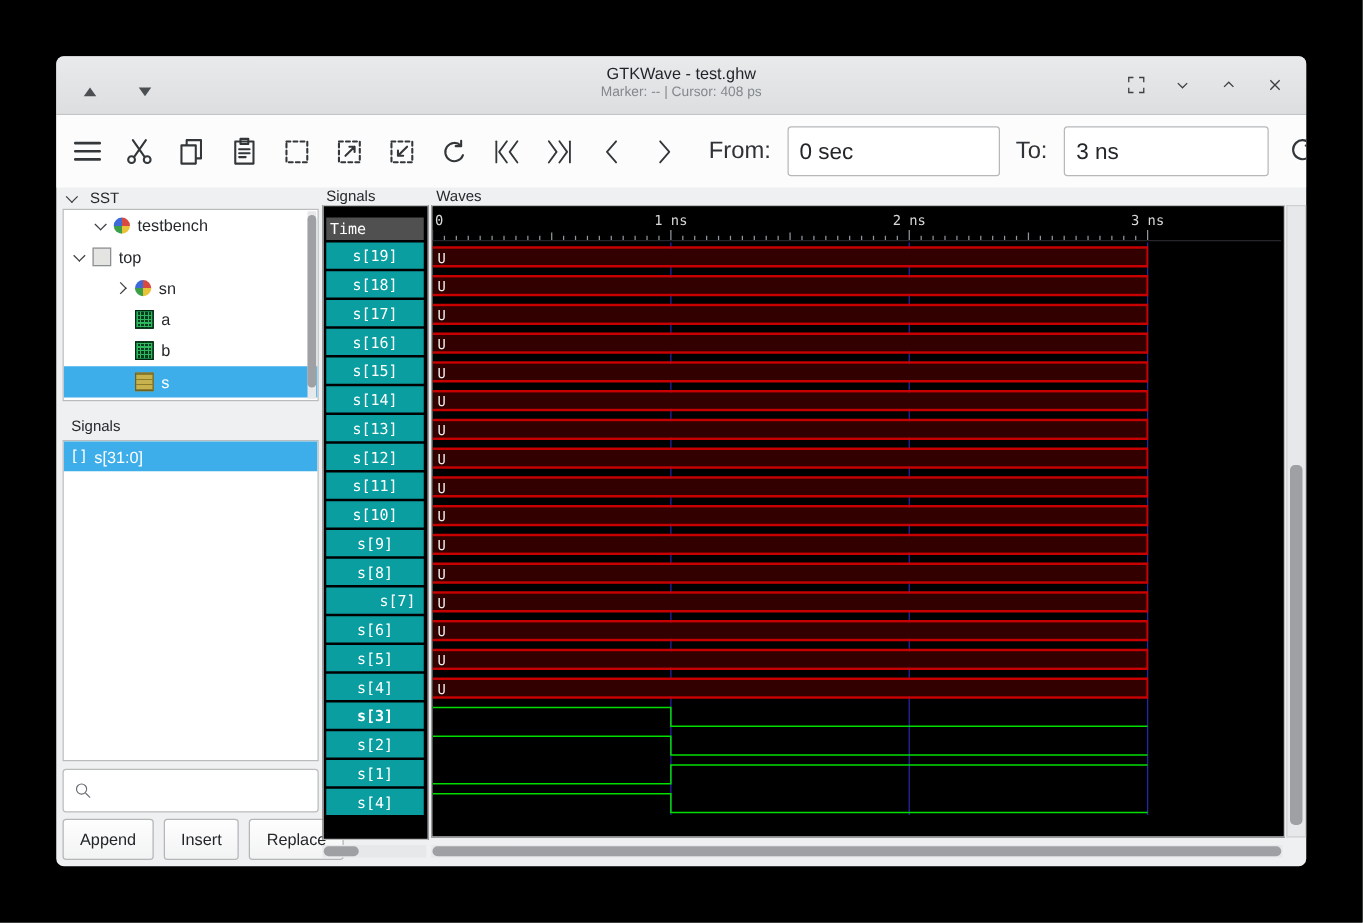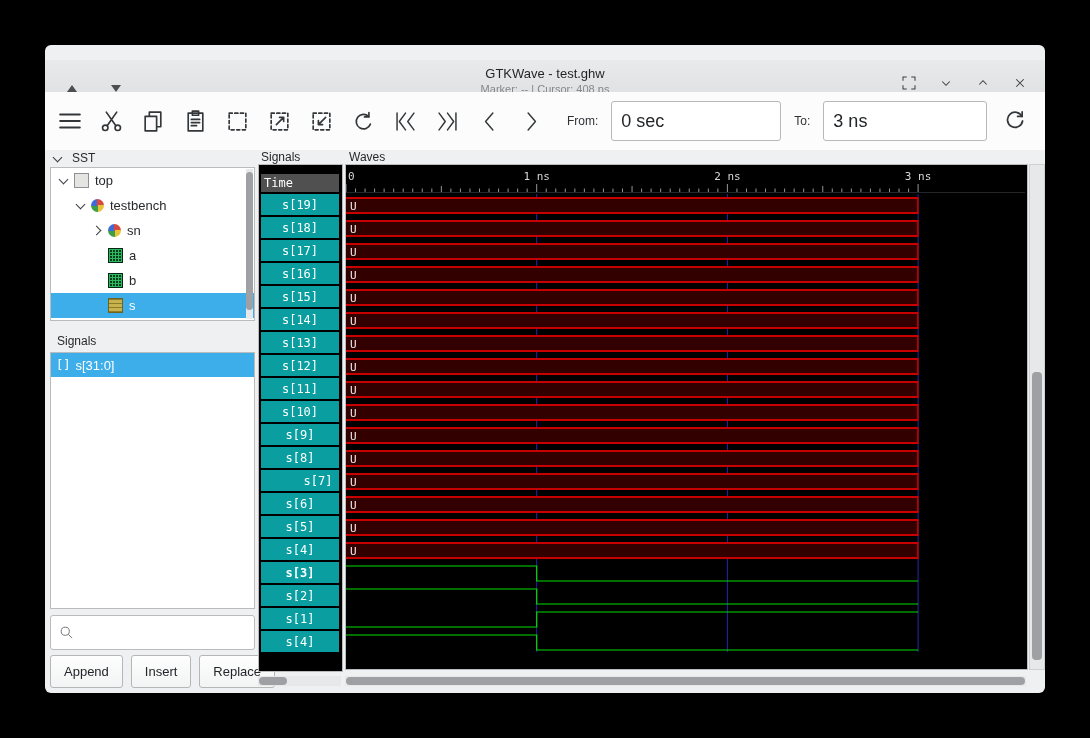--- a/index.html
+++ b/index.html
@@ -1,36 +1,36 @@
 <!DOCTYPE html>
 <html><head>
 <meta charset="utf-8">
 <style>
   html,body{margin:0;padding:0;background:#000;width:1090px;height:738px;overflow:hidden;
     font-family:"Liberation Sans",sans-serif;}
   #window{position:absolute;left:45px;top:45px;width:1000px;height:648px;background:#eff0f1;
     border-radius:6px;overflow:hidden;}
   
   .titlebar{position:absolute;left:0;top:0;right:0;height:46px;
-    background:linear-gradient(#e9eaeb,#dcdee0);border-bottom:1px solid #c3c5c7;margin-top:15px;}
+    background:linear-gradient(#e9eaeb,#dcdee0);border-bottom:1px solid #c3c5c7;}
   .tb-center{position:absolute;left:120px;right:120px;top:6px;text-align:center;}
   .tb-title{font-size:13px;color:#1f2226;}
   .tb-sub{font-size:11px;color:#84888c;margin-top:2px;}
   .tb-left{position:absolute;left:16px;top:17px;display:flex;gap:22px;align-items:center;}
   .tri-up{width:0;height:0;border-left:5px solid transparent;border-right:5px solid transparent;border-bottom:7px solid #4c4f52;}
   .tri-down{width:0;height:0;border-left:5px solid transparent;border-right:5px solid transparent;border-top:7px solid #4c4f52;}
   .tb-right{position:absolute;right:14px;top:12px;display:flex;gap:15px;align-items:center;}
   .tb-btn{width:22px;height:22px;display:flex;align-items:center;justify-content:center;}
   .tb-btn svg{stroke:#3d4043;fill:none;stroke-width:1.4;}
   
   .toolbar{position:absolute;left:0;top:47px;right:0;height:58px;background:#fcfcfc;
     display:flex;align-items:center;padding:0 10px;gap:13px;}
   .tool-btn{width:29px;height:29px;display:flex;align-items:center;justify-content:center;border-radius:3px;flex:none;}
   .tool-btn svg{stroke:#33373a;fill:none;stroke-width:1.6;stroke-linecap:round;stroke-linejoin:round;}
-  .tb-label{font-size:12px;color:#2f3337;flex:none;}
+  .tb-label{font-size:19px;color:#2f3337;flex:none;}
   .tb-input{height:38px;border:1px solid #b6b8ba;border-radius:3px;background:#fff;
     font-size:18px;color:#232629;padding:0 9px;flex:none;font-family:"Liberation Sans",sans-serif;}
   
   .sst-header{position:absolute;left:8px;top:106px;display:flex;align-items:center;gap:4px;
     font-size:12px;color:#26292c;}
   .panel{position:absolute;background:#fff;border:1px solid #b9bbbd;}
   #tree-panel{left:5px;top:122px;width:203px;height:152px;overflow:hidden;}
   .tree-row{height:25px;display:flex;align-items:center;font-size:13px;color:#26292c;white-space:nowrap;}
   .tree-row.sel{background:#3daee9;color:#fff;}
   .chev{width:9px;height:9px;display:inline-block;margin-right:6px;position:relative;flex:none;}
@@ -203,29 +203,29 @@
     </div>
   </div>
 
   <div class="sst-header">
     <span class="chev down"></span>
     <span>SST</span>
   </div>
 
   <div class="panel" id="tree-panel">
     <div>
+        <div class="tree-row" style="padding-left: 25px;">
+          <span class="chev down"></span>
+          <span class="node-icon icon-module"></span>
+          <span>testbench</span>
+        </div>
         <div class="tree-row" style="padding-left: 8px;">
           <span class="chev down"></span>
           <span class="node-icon icon-chip"></span>
           <span>top</span>
-        </div>
-        <div class="tree-row" style="padding-left: 25px;">
-          <span class="chev down"></span>
-          <span class="node-icon icon-module"></span>
-          <span>testbench</span>
         </div>
         <div class="tree-row" style="padding-left: 42px;">
           <span class="chev right"></span>
           <span class="node-icon icon-module"></span>
           <span>sn</span>
         </div>
         <div class="tree-row" style="padding-left: 42px;">
           <span class="chev none"></span>
           <span class="node-icon icon-vector"></span>
           <span>a</span>

